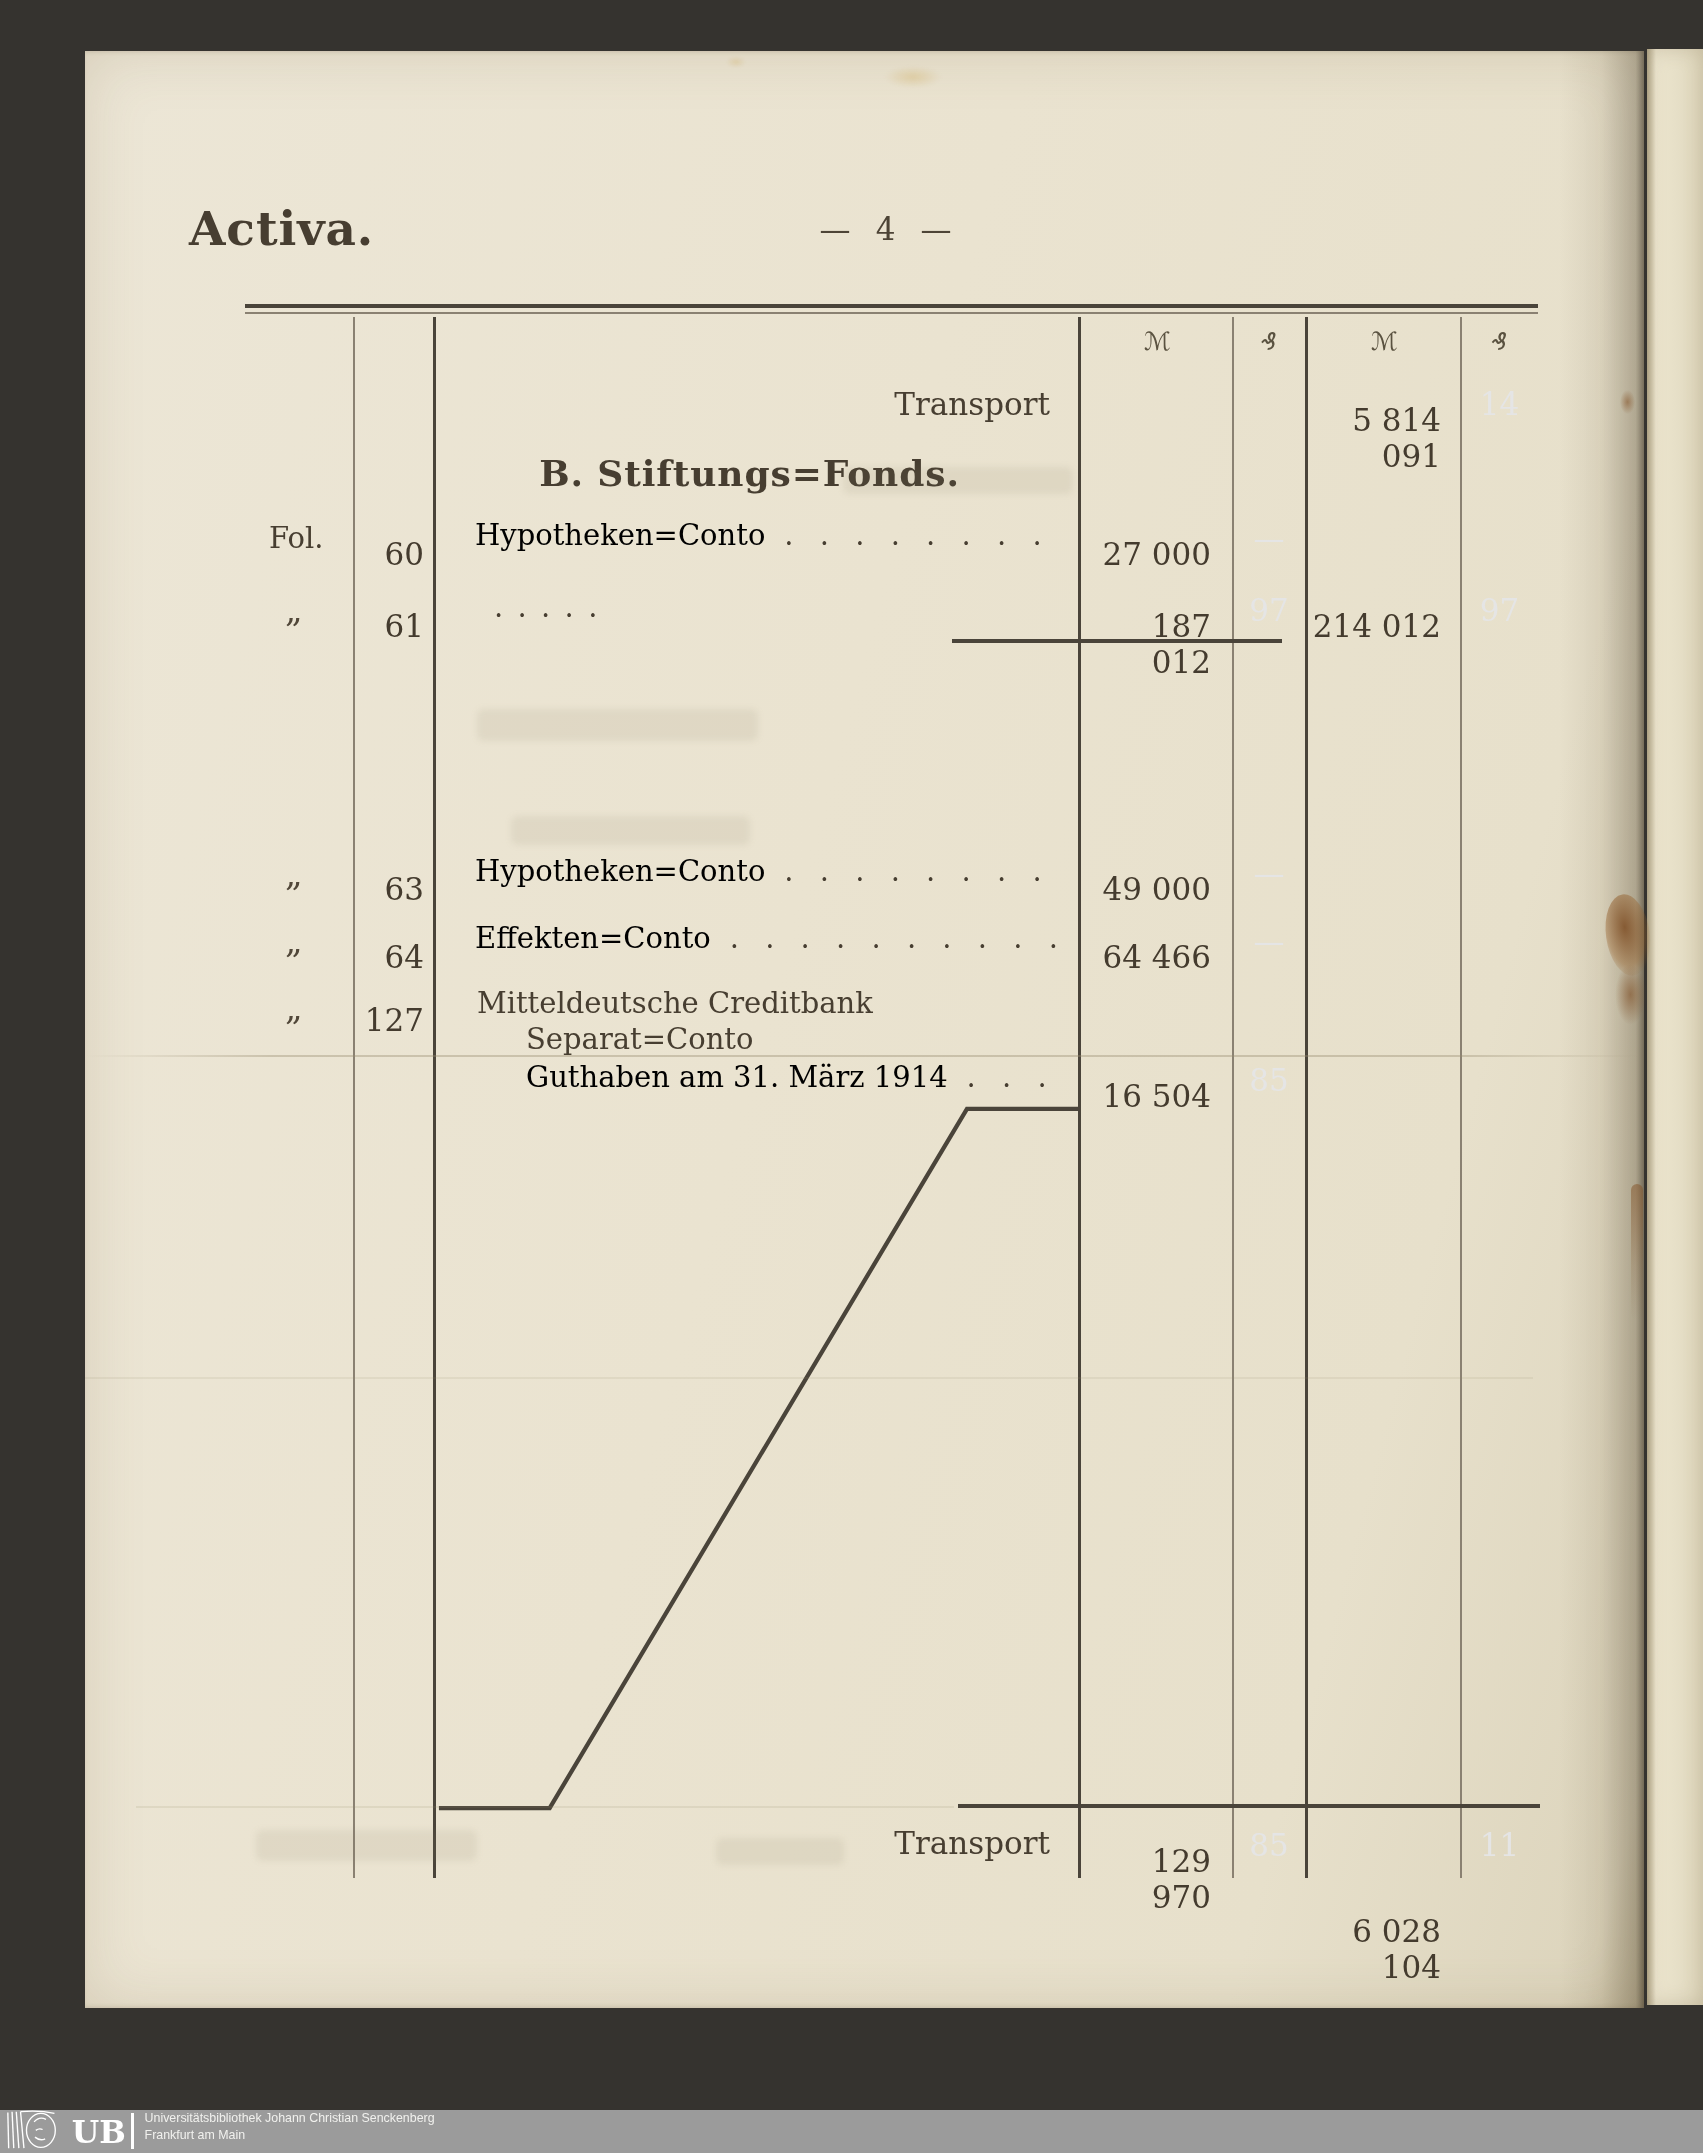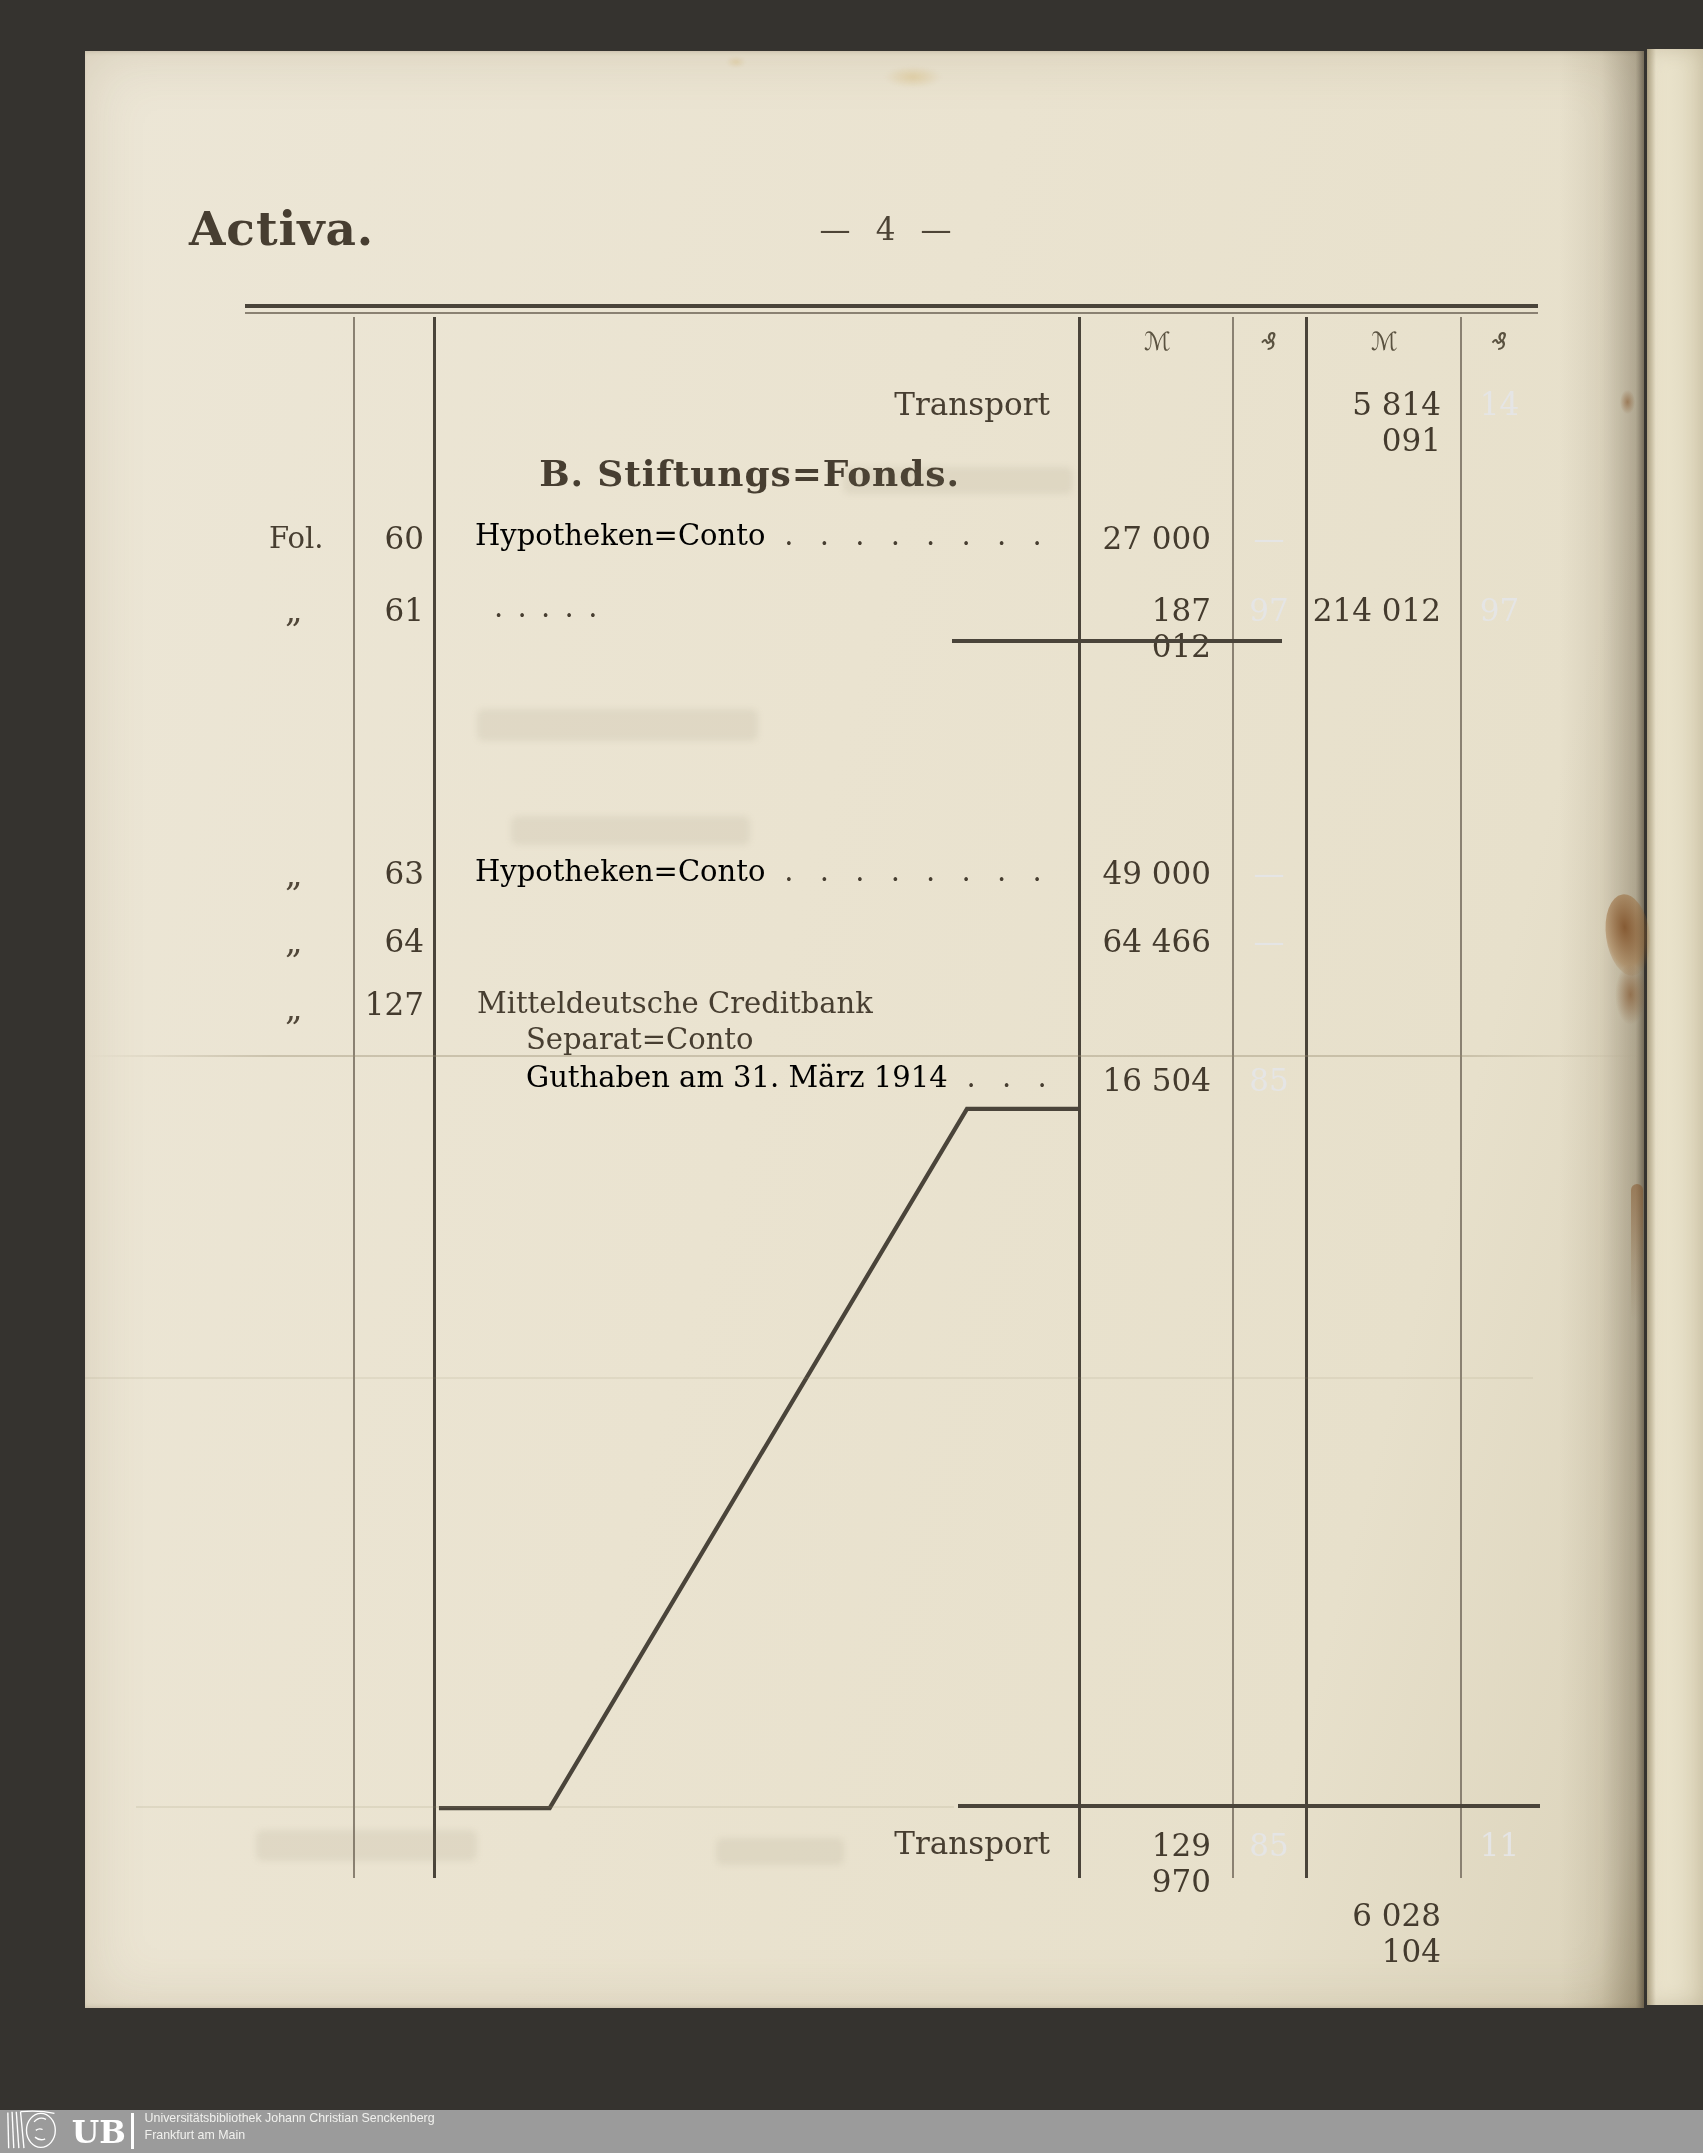--- a/index.html
+++ b/index.html
@@ -14,21 +14,21 @@
   .page-edge{position:absolute;left:1647px;top:49px;width:56px;height:1956px;
         background:linear-gradient(to right,#b4a98b 0,#ece5ce 16%,#e6dfc7 55%,#ddd5ba 100%);
         box-shadow:inset 0 0 20.4px rgba(110,92,58,.22);}
   
   .t{position:absolute;color:#473e31;}
   .title{font-size:47px;font-weight:bold;letter-spacing:0.9px;}
   .pagenum{font-size:31px;text-align:center;word-spacing:15.3px;color:#4d4436;}
   .sec{font-size:36px;font-weight:bold;text-align:center;letter-spacing:0.9px;}
   .hdr{font-size:25px;font-style:italic;text-align:center;font-family:"DejaVu Sans",sans-serif;color:#5a5240;}
   .lbl{font-size:29px;white-space:nowrap;}
-  .num{font-size:31px;text-align:right;color:#443b2e;}
+  .num{font-size:31px;text-align:right;color:#443b2e;margin-top:16px;}
   .pf{font-size:31px;text-align:center;color:#e5e5e5;}
   .fol{font-size:29px;}
   .ditto{font-size:34px;color:#514739;}
   .tlabel{font-size:31px;text-align:right;}
   .leader{position:absolute;display:flex;align-items:baseline;overflow:hidden;white-space:nowrap;height:41px;}
   .leader .dots{margin-left:19px;font-size:29px;word-spacing:17px;color:#473e31;}
   .leader .dots.tight{word-spacing:5.1px;}
   
   .hline,.vline{position:absolute;background:#4a443a;}
   .thin{background:#8a8172;}
@@ -104,20 +104,24 @@
   <div class="t num" style="left:356px;top:855px;width:68px;">63</div>
   <div class="leader" style="left:475px;top:854px;width:583px;">
     <span class="lbl">Hypotheken=Conto</span>
     <span class="dots">. . . . . . . . .</span>
   </div>
   <div class="t num" style="left:1083px;top:855px;width:128px;">49 000</div>
   <div class="t pf" style="left:1233px;top:855px;width:72px;">—</div>
 
   <div class="t ditto" style="left:285px;top:921px;">„</div>
   <div class="t num" style="left:356px;top:923px;width:68px;">64</div>
+  <div class="leader" style="left:475px;top:921px;width:583px;">
+    <span class="lbl">Effekten=Conto</span>
+    <span class="dots">. . . . . . . . . .</span>
+  </div>
   <div class="t num" style="left:1083px;top:923px;width:128px;">64 466</div>
   <div class="t pf" style="left:1233px;top:923px;width:72px;">—</div>
 
   <div class="t ditto" style="left:285px;top:988px;">„</div>
   <div class="t num" style="left:356px;top:986px;width:68px;">127</div>
   <div class="t lbl" style="left:477px;top:986px;">Mitteldeutsche Creditbank</div>
   <div class="t lbl" style="left:526px;top:1022px;">Separat=Conto</div>
   <div class="leader" style="left:526px;top:1060px;width:532px;">
     <span class="lbl">Guthaben am 31. März 1914</span>
     <span class="dots">. . . .</span>

